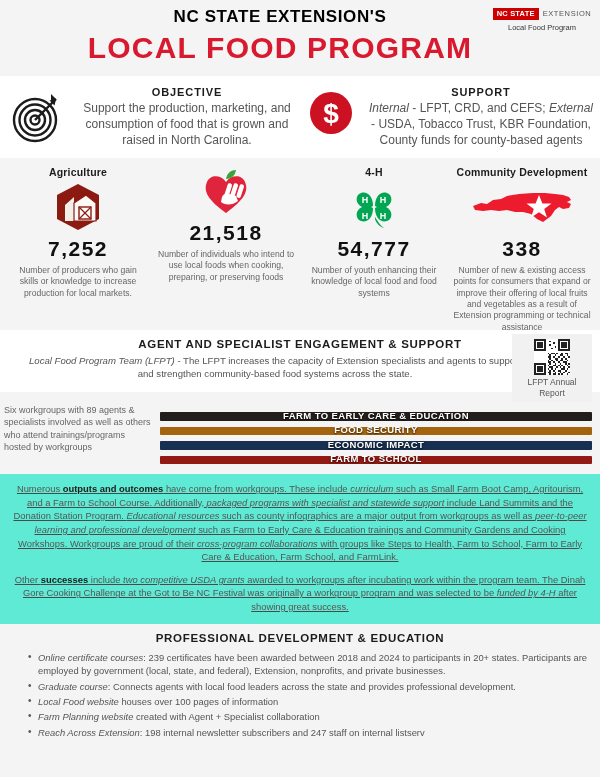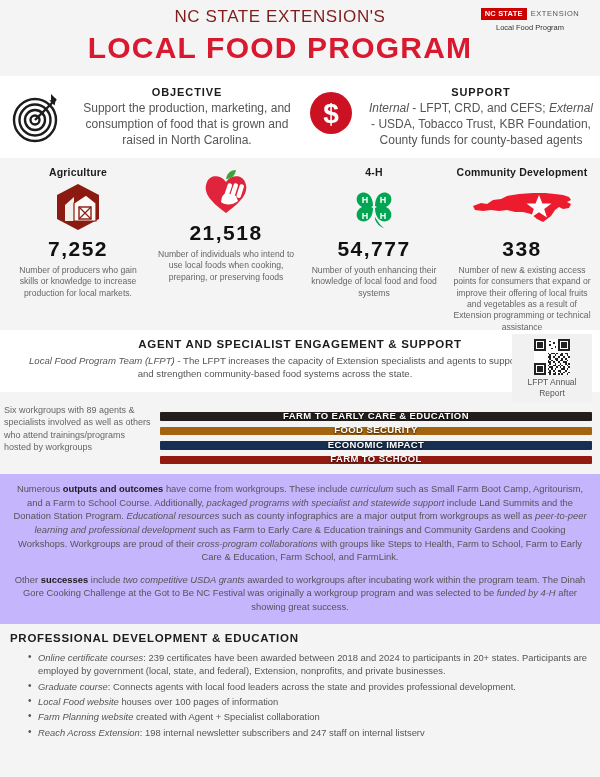--- a/index.html
+++ b/index.html
@@ -15,39 +15,39 @@
   
   .header {
     background: #f4f4f4;
     padding: 8px 0 10px 0;
     position: relative;
     height: 76px;
   }
   .hdr-sub {
     text-align: center;
     font-size: 17px;
-    font-weight: normal;
+    font-weight: bold;
     letter-spacing: 0.6px;
-    color: #7f1d1d;
+    color: #000000;
     line-height: 1.1;
     padding-right: 40px;
   }
   .hdr-main {
     text-align: center;
     font-size: 30px;
     font-weight: bold;
     letter-spacing: 1.2px;
     color: #d8192f;
     line-height: 1.25;
     margin-top: 2px;
     padding-right: 40px;
   }
   .brand {
     position: absolute;
-    top: 8px; right: 18px;
+    top: 8px; right: 6px;
     text-align: center;
     width: 104px;
   }
   .brand-row { display: flex; align-items: center; justify-content: center; gap: 4px; }
   .brand-box {
     background: #cc0000;
     color: #fff;
     font-size: 7.5px;
     font-weight: bold;
     letter-spacing: 0.2px;
@@ -143,32 +143,32 @@
     font-size: 9.5px; letter-spacing: 0.4px; line-height: 1.15;
     text-shadow: 0 1px 2px rgba(0,0,0,0.85);
     padding: 0 3px;
   }
   .wg-tile::after {
     content: ""; position: absolute; inset: 0; z-index: 1;
     background: rgba(0,0,0,0.18);
   }
 
   
-  .band-prose { background: #c4b5fd; padding: 8px 12px 8px 12px; height: 150px; }
+  .band-prose { background: #5eead4; padding: 8px 12px 8px 12px; height: 150px; text-decoration: underline; }
   .prose-p {
     text-align: center; font-size: 9.4px; line-height: 1.45; color: #555;
     margin-bottom: 9px;
   }
   .prose-p b { color: #1c1c1c; font-weight: bold; }
   .prose-p i { font-style: italic; }
 
   
   .band-pd { background: #f4f4f4; padding: 8px 10px 10px 10px; height: 153px; }
   .pd-title {
-    font-size: 11.5px; font-weight: bold;
+    text-align: center; font-size: 11.5px; font-weight: bold;
     letter-spacing: 0.7px; color: #1c1c1c; margin-bottom: 7px;
   }
   .pd-list { list-style: none; padding-left: 18px; }
   .pd-list li {
     position: relative; font-size: 9.4px; line-height: 1.42;
     color: #555; margin-bottom: 2px; padding-left: 10px;
   }
   .pd-list li::before {
     content: "\2022"; position: absolute; left: 0; top: -1px;
     color: #555; font-size: 10px;

